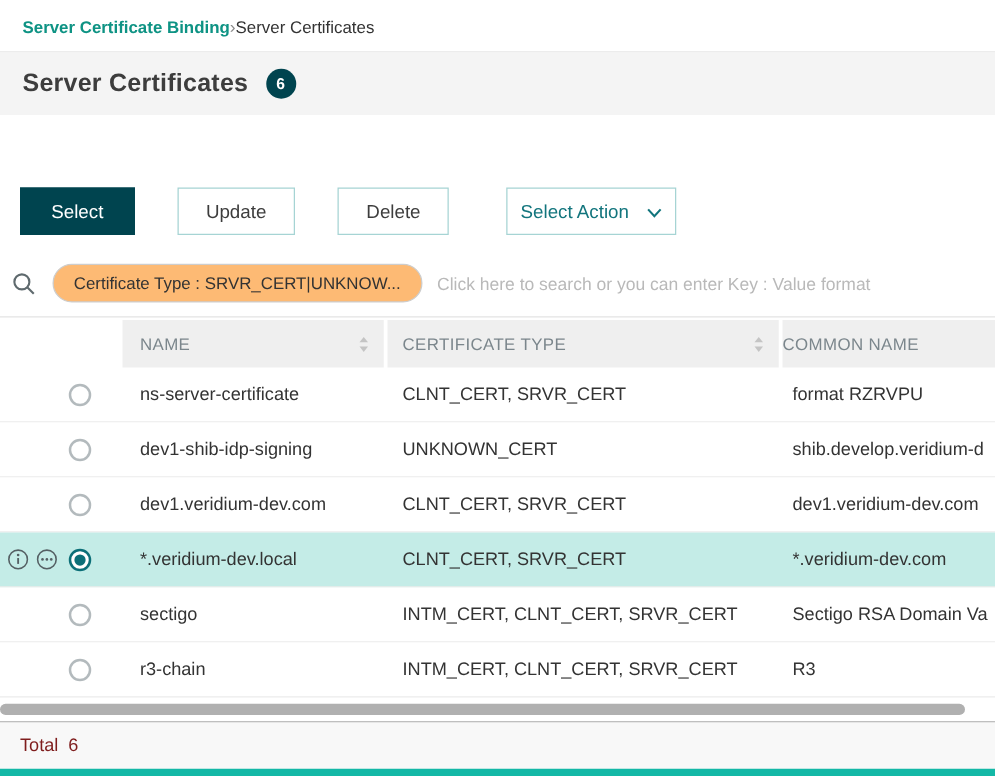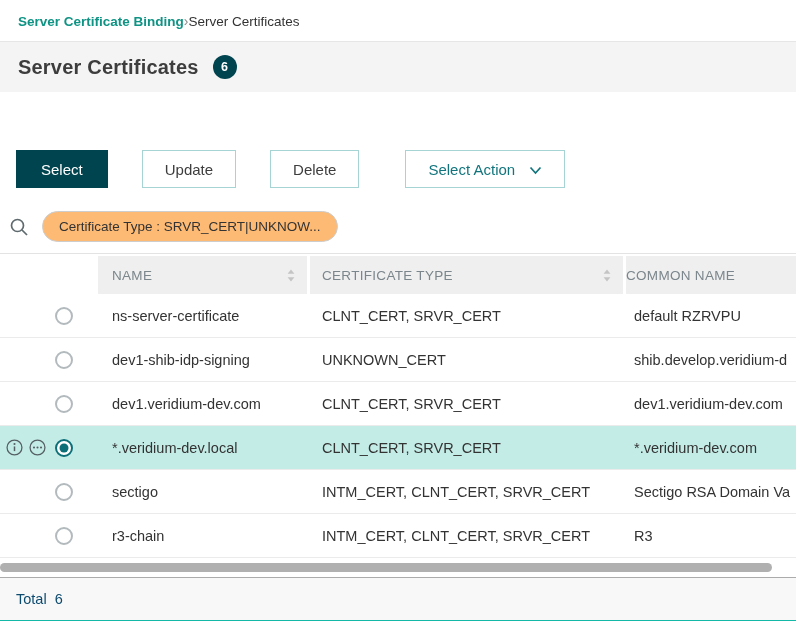--- a/index.html
+++ b/index.html
@@ -40,21 +40,21 @@
   
   .toolbar { display: flex; align-items: center; gap: 34px; padding: 13px 16px 14px 16px; }
   .btn {
     font-family: inherit;
     background: #fff; border: 1px solid #a6d4d4; color: #3d3d3d;
     font-size: 15px; padding: 8px 22px; cursor: pointer; height: 38px; margin-top: 45px;
   }
   .btn.primary { background: #00444f; border-color: #00444f; color: #fff; padding: 8px 24px; }
   .btn.action {
     color: #12757d; display: inline-flex; align-items: center; gap: 14px;
-    padding: 8px 22px; margin-left: 12px;
+    padding: 8px 10px; margin-left: 12px;
   }
   .caret { display: inline-flex; margin-top: 2px; }
 
   
   .searchbar {
     display: flex; align-items: center; gap: 12px;
     padding: 9px 10px 11px 8px;
     border-bottom: 1px solid #e3e3e3;
   }
   .search-icon { display: inline-flex; width: 22px; height: 22px; cursor: pointer; flex: 0 0 auto; }
@@ -106,22 +106,22 @@
     width: 9px; height: 9px; border-radius: 50%; background: #0c6f78;
     transform: translate(-50%, -50%);
   }
 
   
   .hscroll { margin-top: 5px; height: 9px; padding-right: 24px; }
   .hscroll .thumb { height: 9px; background: #b0b0b0; border-radius: 5px; width: 100%; cursor: grab; }
   .scroll-divider { border-top: 1px solid #ababab; margin-top: 5px; }
   .totalbar {
     height: 43px; display: flex; align-items: center; gap: 8px;
-    padding: 0 16px; background: #f8f8f8; border-bottom: 1px solid #14b8a6;
-    font-size: 14.5px; color: #0c4a6e;
+    padding: 0 16px; background: #f8f8f8; border-bottom: 6px solid #14b8a6;
+    font-size: 14.5px; color: #7f1d1d;
   }
 </style>
 </head>
 <body>
 
 <div class="app">
 
   <div class="breadcrumb">
     <a class="crumb-link">Server Certificate Binding</a>
     <span class="crumb-sep">›</span>
@@ -148,20 +148,21 @@
   </div>
 
   <div class="searchbar">
     <span class="search-icon">
       <svg width="22" height="22" viewBox="0 0 22 22">
           <circle cx="9.5" cy="9.5" r="6" fill="none" stroke="#5f6a6e" stroke-width="1.7"></circle>
           <line x1="14" y1="14" x2="19" y2="19" stroke="#5f6a6e" stroke-width="1.7"></line>
         </svg>
     </span>
     <span class="chip">Certificate Type : SRVR_CERT|UNKNOW...</span>
+    <input class="search-input" placeholder="Click here to search or you can enter Key : Value format" style="">
   </div>
 
   <div class="grid thead">
     <div class="th empty"></div>
     <div class="th col-name">
       <span class="label">NAME</span>
       <span class="sort">
         <svg width="8" height="13" viewBox="0 0 8 13">
             <path d="M4 0.5 L7.4 4.8 H0.6 Z" fill="#c4c4c4"></path>
             <path d="M4 12.5 L7.4 8.2 H0.6 Z" fill="#c4c4c4"></path>
@@ -197,21 +198,21 @@
               <circle cx="8" cy="8" r="7" fill="none" stroke="#556064" stroke-width="1.2"></circle>
               <circle cx="4.7" cy="8" r="1" fill="#556064"></circle>
               <circle cx="8" cy="8" r="1" fill="#556064"></circle>
               <circle cx="11.3" cy="8" r="1" fill="#556064"></circle>
             </svg>
       </span>
       <span class="radio"></span>
     </div>
     <div class="cell name">ns-server-certificate</div>
     <div class="cell cert">CLNT_CERT, SRVR_CERT</div>
-    <div class="cell common">default RZRVPU</div>
+    <div class="cell common">format RZRVPU</div>
   </div>
 
   <div class="grid row">
     <div class="cell sel">
       <span class="mini">
         <svg width="17" height="17" viewBox="0 0 16 16">
               <circle cx="8" cy="8" r="7" fill="none" stroke="#556064" stroke-width="1.2"></circle>
               <rect x="7.3" y="7" width="1.4" height="4.4" fill="#556064"></rect>
               <circle cx="8" cy="4.7" r="1" fill="#556064"></circle>
             </svg>

